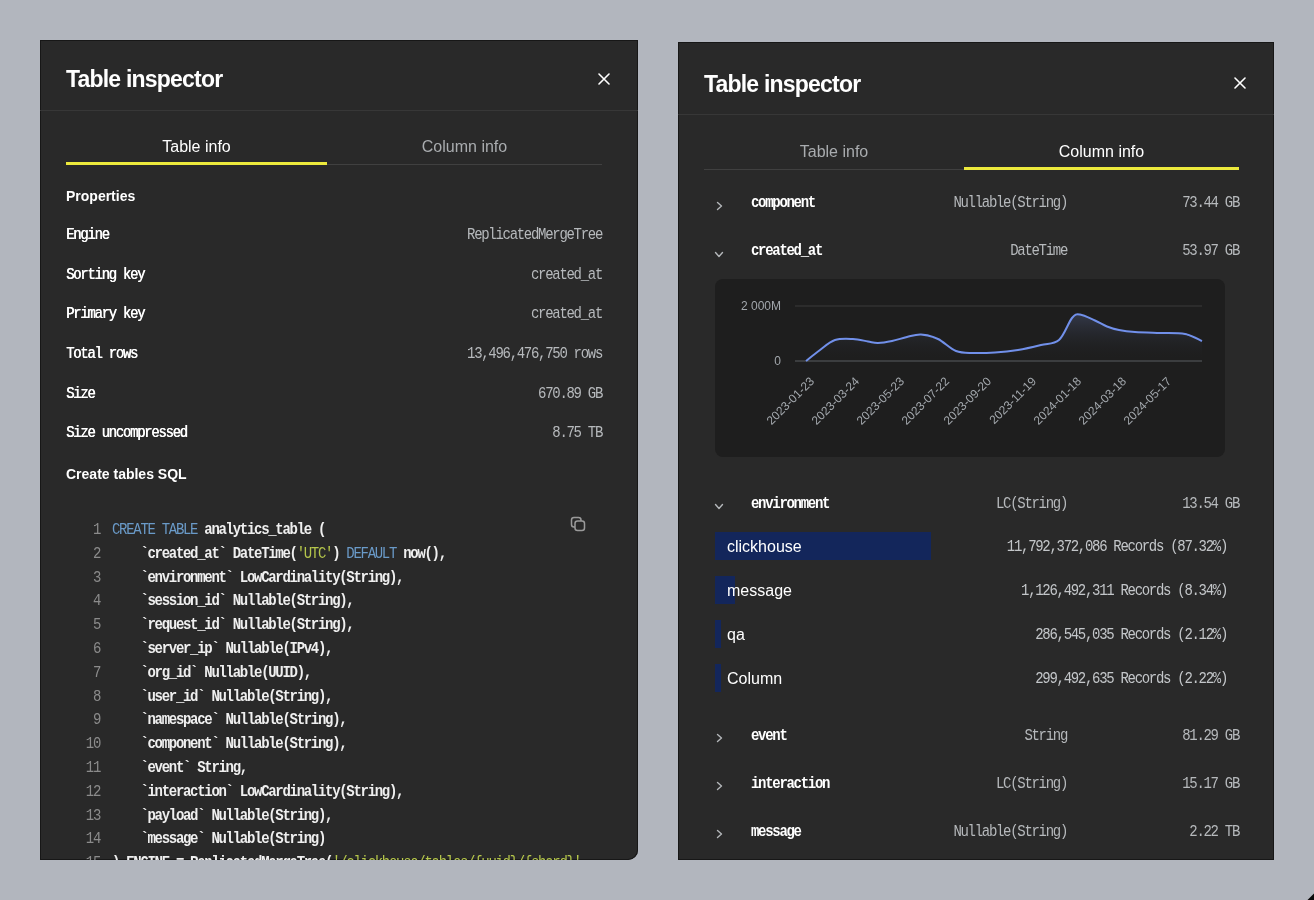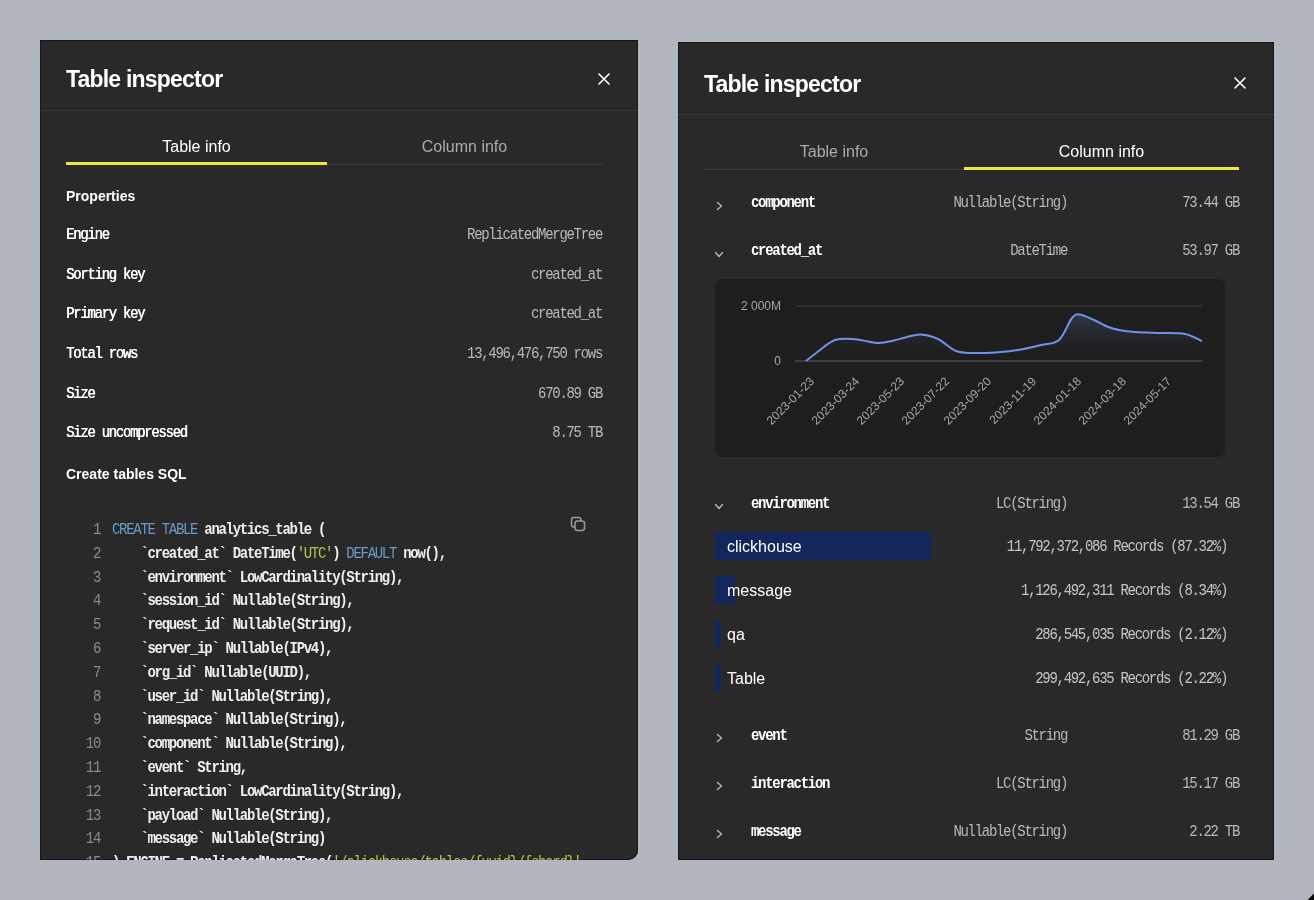--- a/index.html
+++ b/index.html
@@ -183,19 +183,19 @@
 
   <div class="bar" style="left:37px;top:534px;width:20px;height:28px;"></div>
   <div class="barlabel" style="left:49px;top:540px;">message</div>
   <div class="mono recs" style="right:47px;top:541px;">1,126,492,311 Records (8.34%)</div>
 
   <div class="bar" style="left:37px;top:578px;width:6px;height:28px;"></div>
   <div class="barlabel" style="left:49px;top:584px;">qa</div>
   <div class="mono recs" style="right:47px;top:585px;">286,545,035 Records (2.12%)</div>
 
   <div class="bar" style="left:37px;top:622px;width:6px;height:28px;"></div>
-  <div class="barlabel" style="left:49px;top:628px;">Table</div>
+  <div class="barlabel" style="left:49px;top:628px;">Column</div>
   <div class="mono recs" style="right:47px;top:629px;">299,492,635 Records (2.22%)</div>
 </div>
 
 <svg class="abs" style="left:1307px;top:893px;" width="7" height="7" viewBox="0 0 7 7">
   <polygon points="7,0.5 7,7 0.5,7" fill="#0a0a0a"></polygon>
 </svg>
 
 </body></html>

